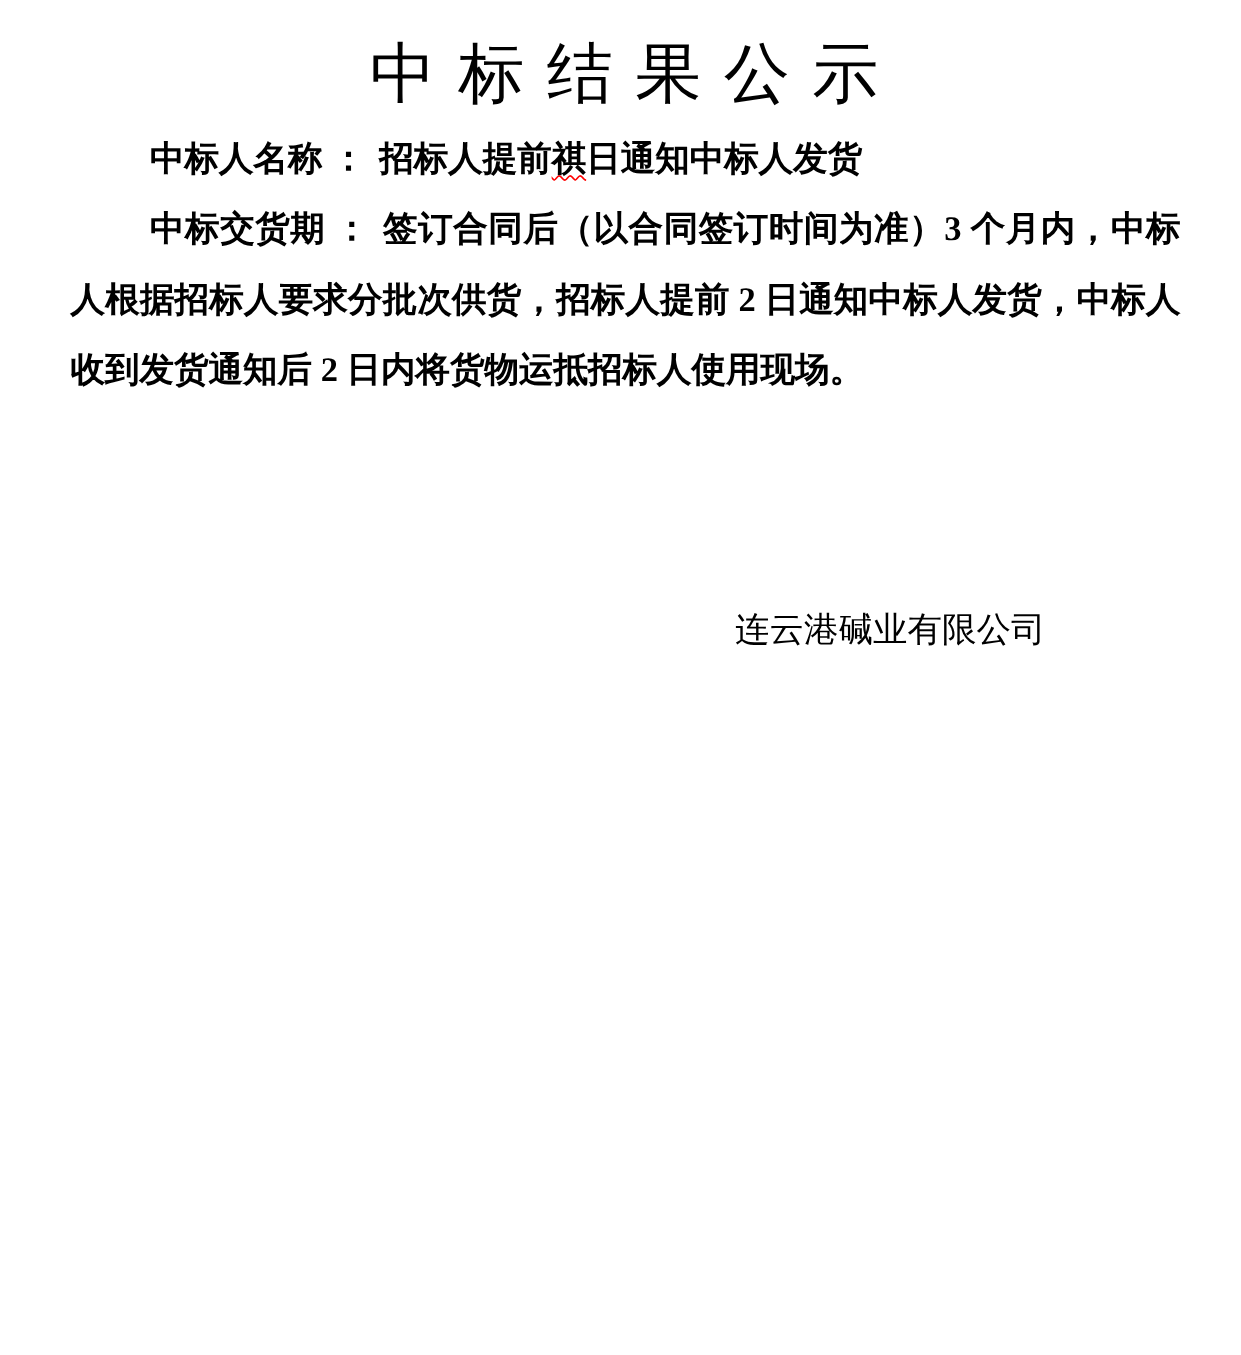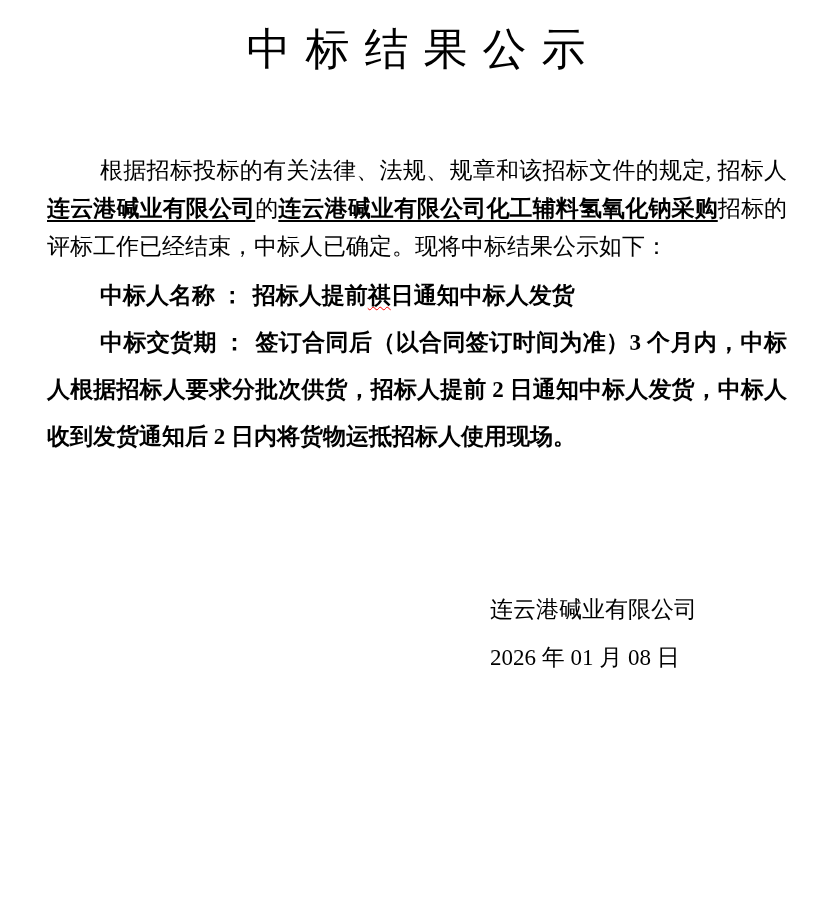--- a/index.html
+++ b/index.html
@@ -60,26 +60,24 @@
   }
   .signature p { white-space: nowrap; }
 </style>
 </head>
 <body>
 
 <div class="page">
 
   <h1 class="title">中 标 结 果 公 示</h1>
 
-  <p class="intro"><span>根据招标投标的有关法律、法规、规章和该招标文件的规定, 招标人</span><span class="bold-underline">连云港碱业有限公司</span><span>的</span><span class="bold-underline">连云港碱业有限公司化工辅料氢氧化钠采购</span><span>招标的评标工作已经结束，中标人已确定。现将中标结果公示如下：</span></p>
 
   <p class="item item-first"><span class="label">中标人名称 ：</span><span class="value"><span>招标人提前</span><span class="spellcheck">祺</span><span>日通知中标人发货</span></span></p>
 
 
   <p class="item"><span class="label">中标交货期 ：</span><span class="value">签订合同后（以合同签订时间为准）3 个月内，中标人根据招标人要求分批次供货，招标人提前 2 日通知中标人发货，中标人收到发货通知后 2 日内将货物运抵招标人使用现场。</span></p>
 
 
   <div class="signature">
     <p>连云港碱业有限公司</p>
-    <p>2026 年 01 月 08 日</p>
   </div>
 
 </div>
 
 </body></html>

